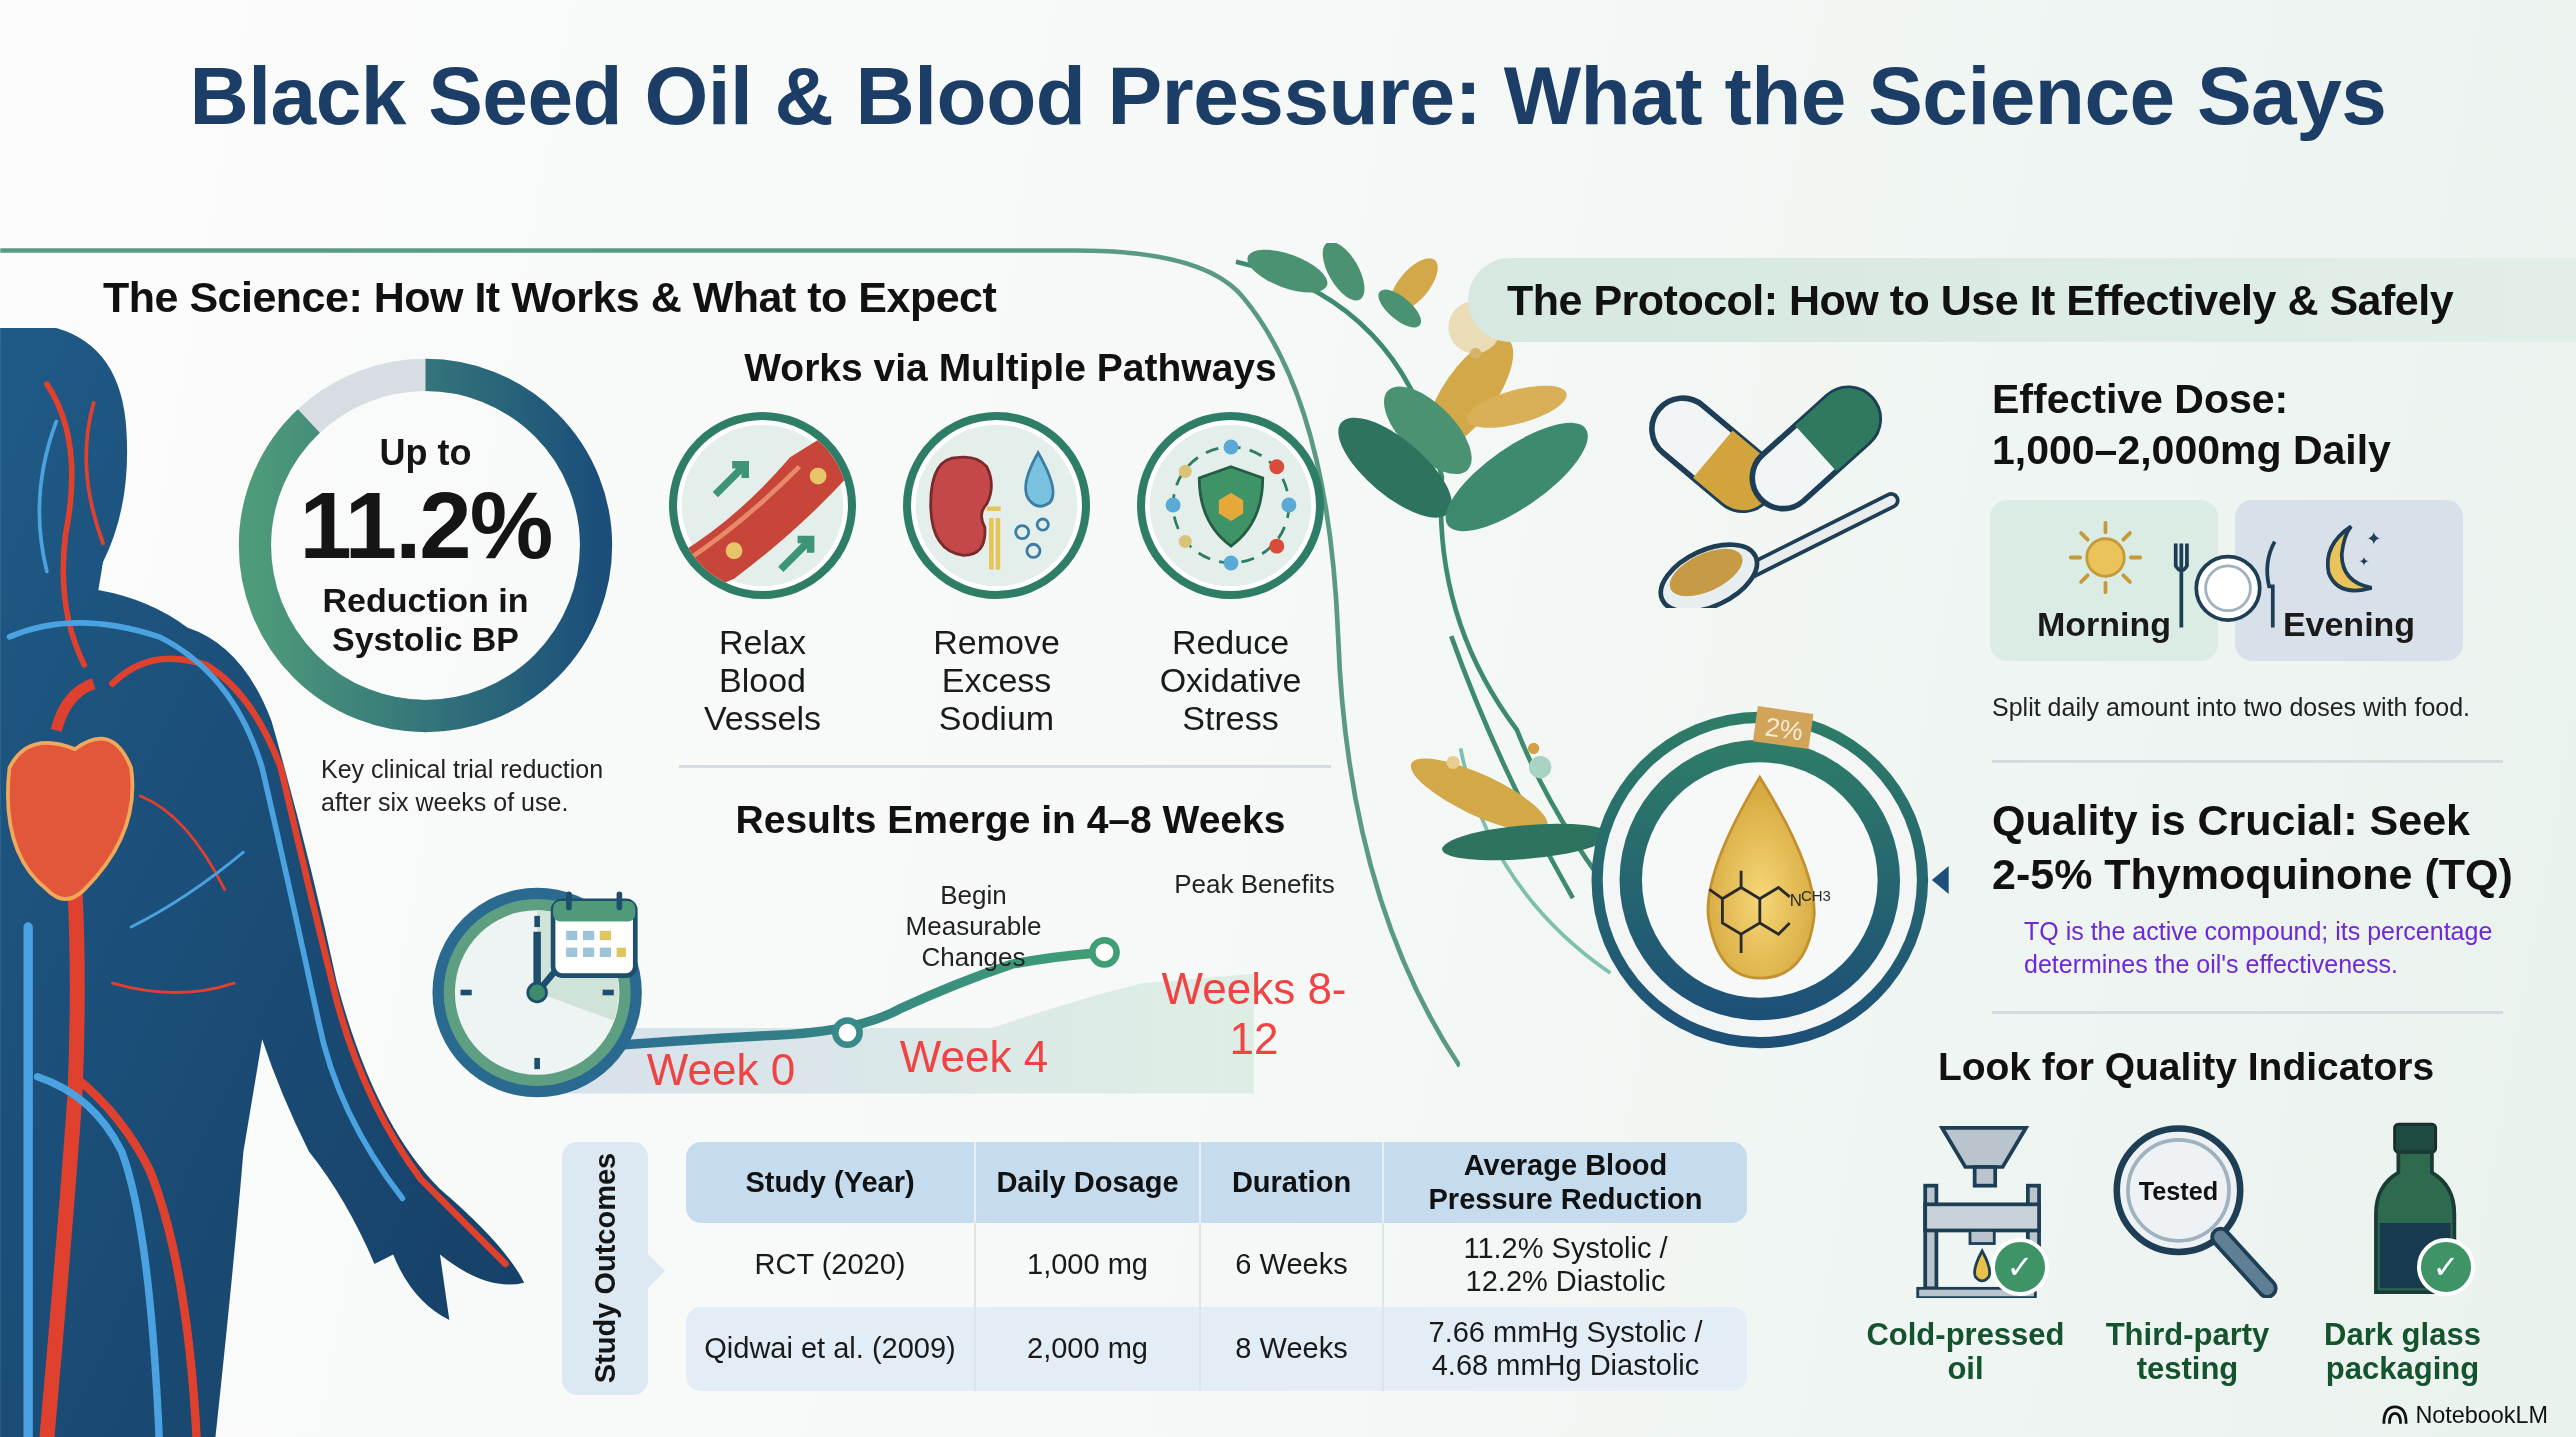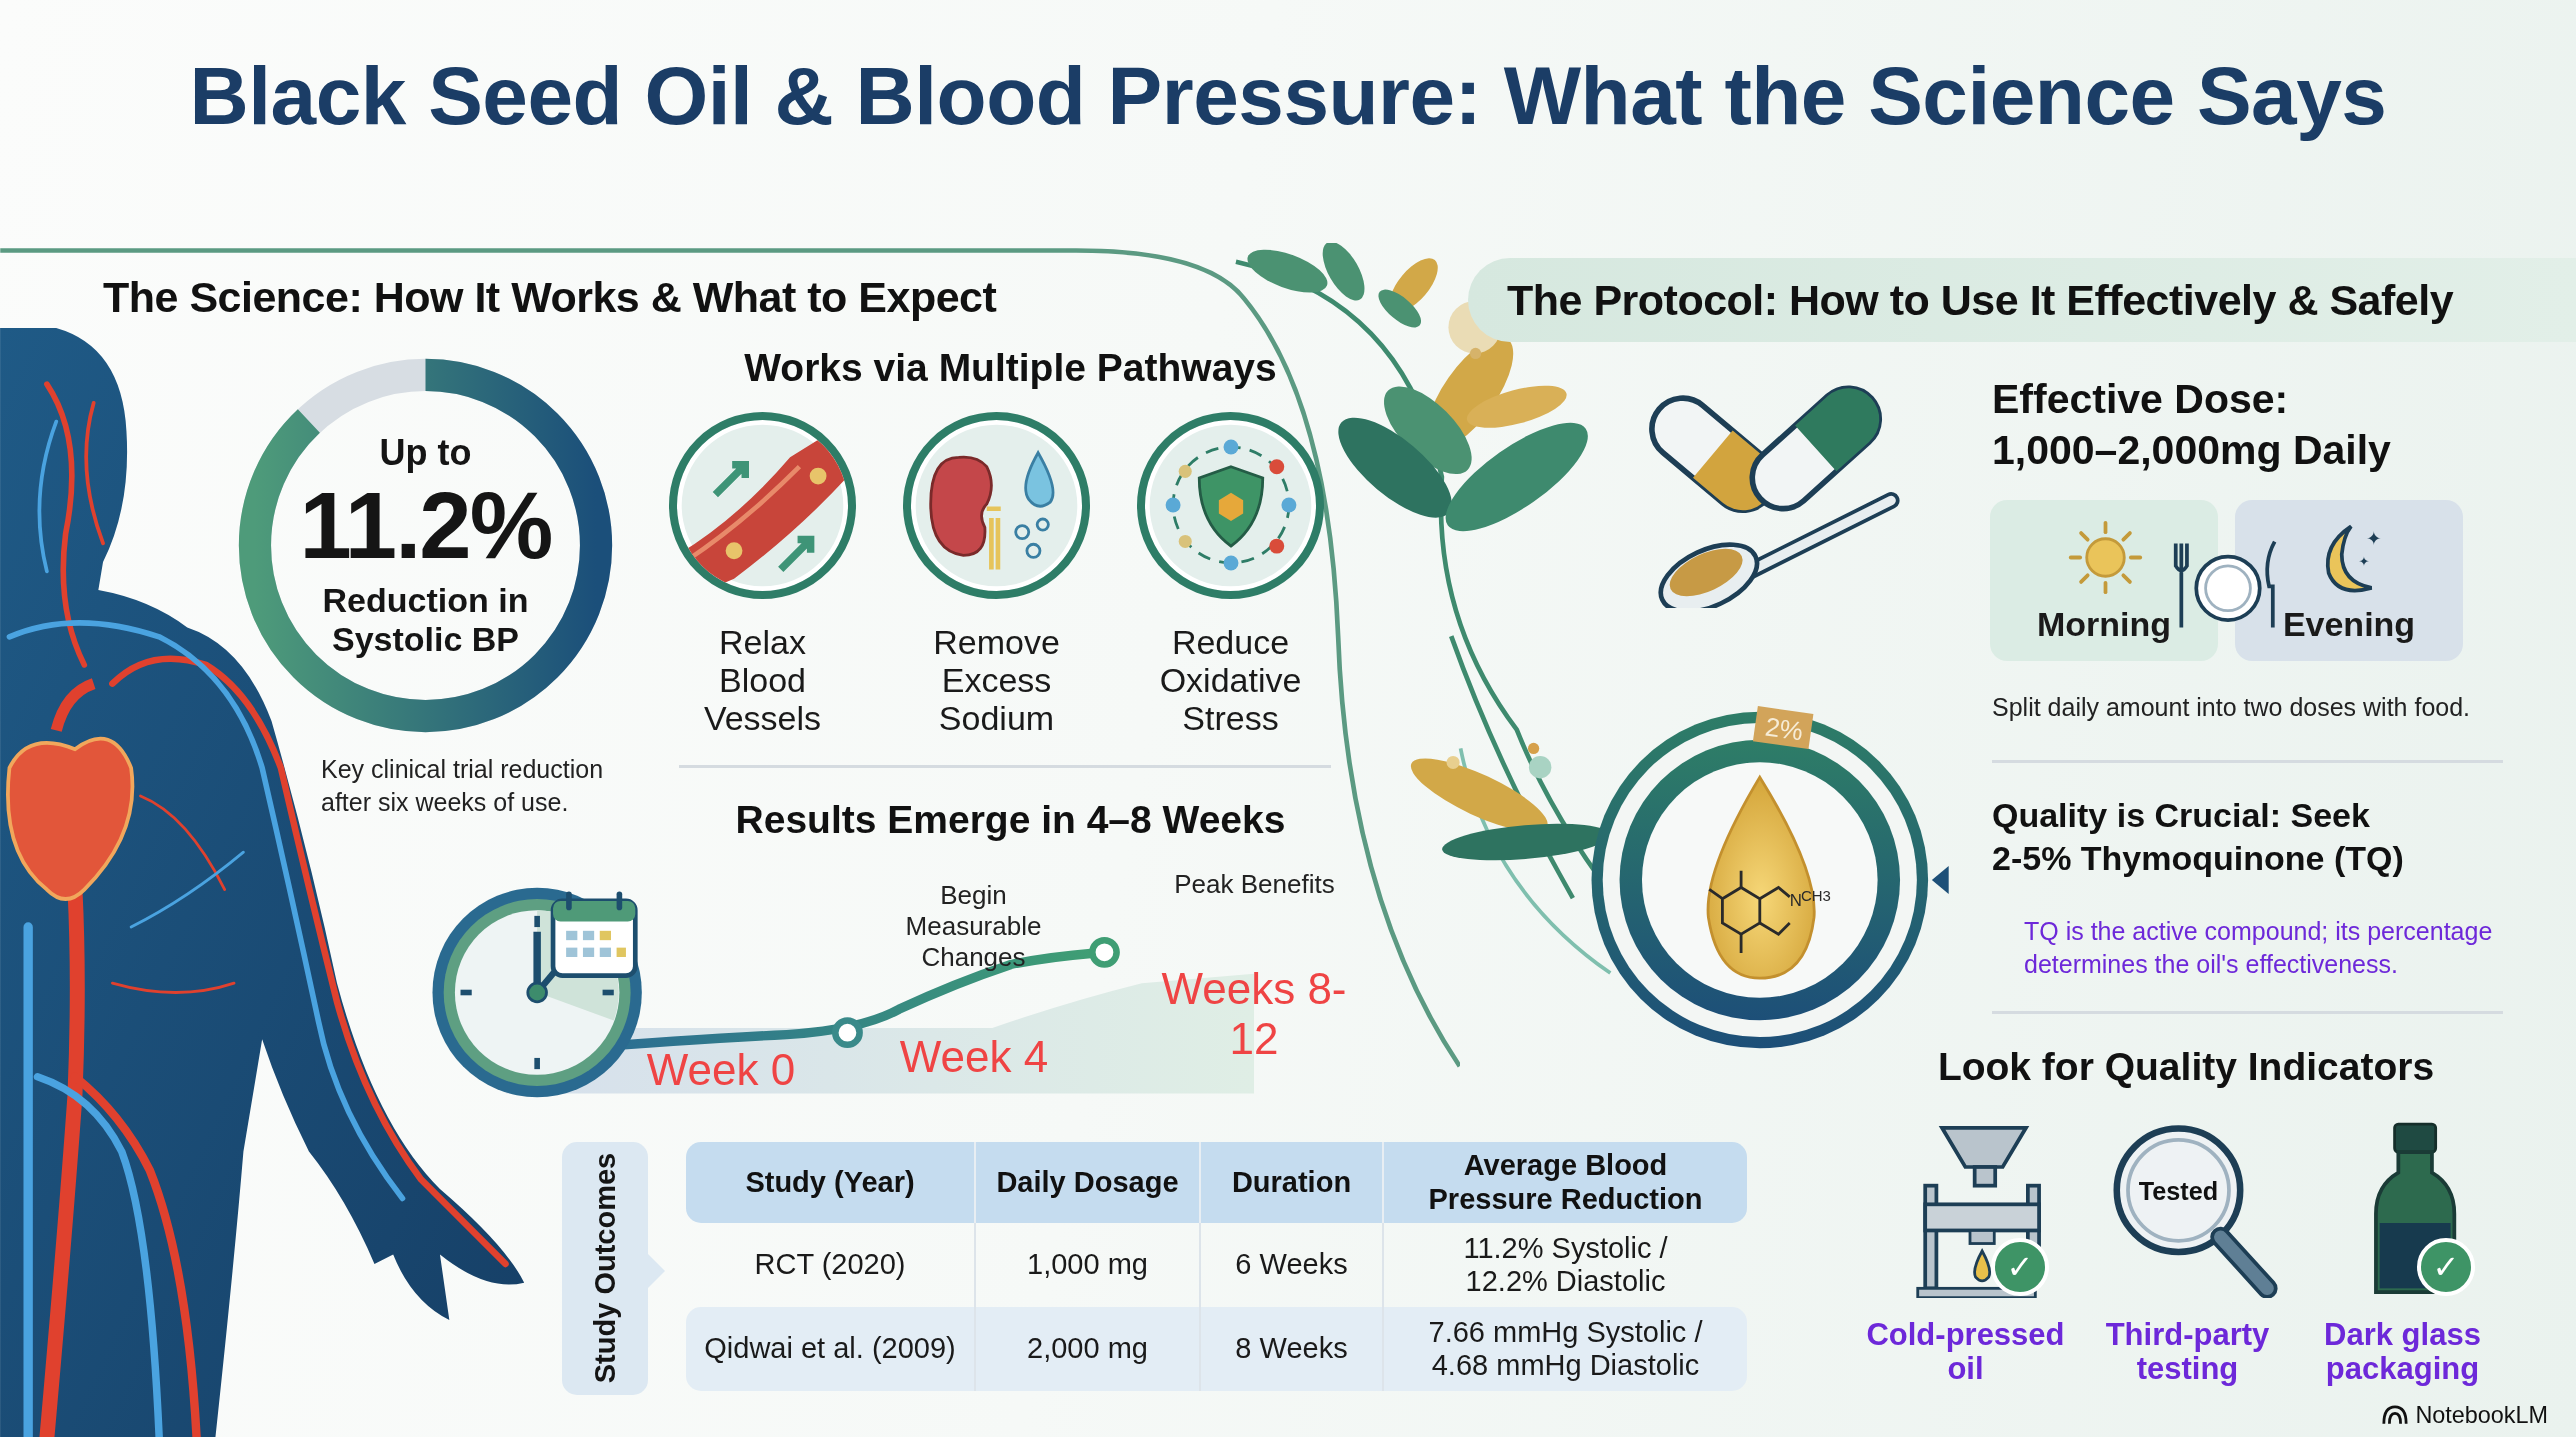--- a/index.html
+++ b/index.html
@@ -53,25 +53,25 @@
   table.study tr.alt td:first-child { border-radius: 15px 0 0 15px; }
   table.study tr.alt td:last-child { border-radius: 0 15px 15px 0; }
 
   
   .protocol-pill { left: 1468px; top: 258px; width: 1108px; height: 84px; background: linear-gradient(90deg, #d6e8df 0%, #e2efe8 100%); border-radius: 42px 0 0 42px; }
   .protocol-head { left: 1507px; top: 276px; }
   .dose-title { left: 1992px; top: 374px; font-size: 41px; font-weight: 700; line-height: 1.25; color: #111; }
   .time-box { top: 500px; width: 228px; height: 161px; border-radius: 17px; }
   .time-box .tb-label { position: absolute; bottom: 17px; width: 100%; text-align: center; font-size: 34px; font-weight: 700; color: #1a1a1a; }
   .split-note { left: 1992px; top: 693px; font-size: 25px; color: #222; }
-  .tq-title { left: 1992px; top: 794px; font-size: 34px; font-weight: 700; line-height: 1.25; color: #111; }
+  .tq-title { left: 1992px; top: 794px; font-size: 43px; font-weight: 700; line-height: 1.25; color: #111; }
   .tq-note { left: 1992px; top: 915px; font-size: 25px; line-height: 1.3; color: #6d28d9; margin-left: 32px; }
   .qi-head { left: 1835px; top: 1045px; width: 702px; text-align: center; }
   .qi-item { top: 1120px; width: 215px; text-align: center; }
-  .qi-label { font-size: 31px; font-weight: 700; line-height: 1.1; margin-top: 17px; color: #6d28d9; }
+  .qi-label { font-size: 31px; font-weight: 700; line-height: 1.1; margin-top: 17px; color: #14532d; }
   .check { position: absolute; width: 58px; height: 58px; border-radius: 50%; background: #3e9466; border: 4.7px solid #fff; color: #fff; font-size: 32px; font-weight: 700; display: flex; align-items: center; justify-content: center; }
   .brand { right: 28px; top: 1402px; font-size: 23.4px; color: #111; display: flex; align-items: center; gap: 7.5px; }
 </style>
 </head>
 <body>
 
 <div class="abs title">Black Seed Oil &amp; Blood Pressure: What the Science Says</div>
 
 <svg class="abs top-arc" width="1460" height="842" viewBox="0 0 1560 900">
   <path d="M0 8 L1150 8 Q1290 8 1330 60 Q1420 170 1430 420 Q1440 700 1560 880" fill="none" stroke="#5b9a82" stroke-width="5"></path>

